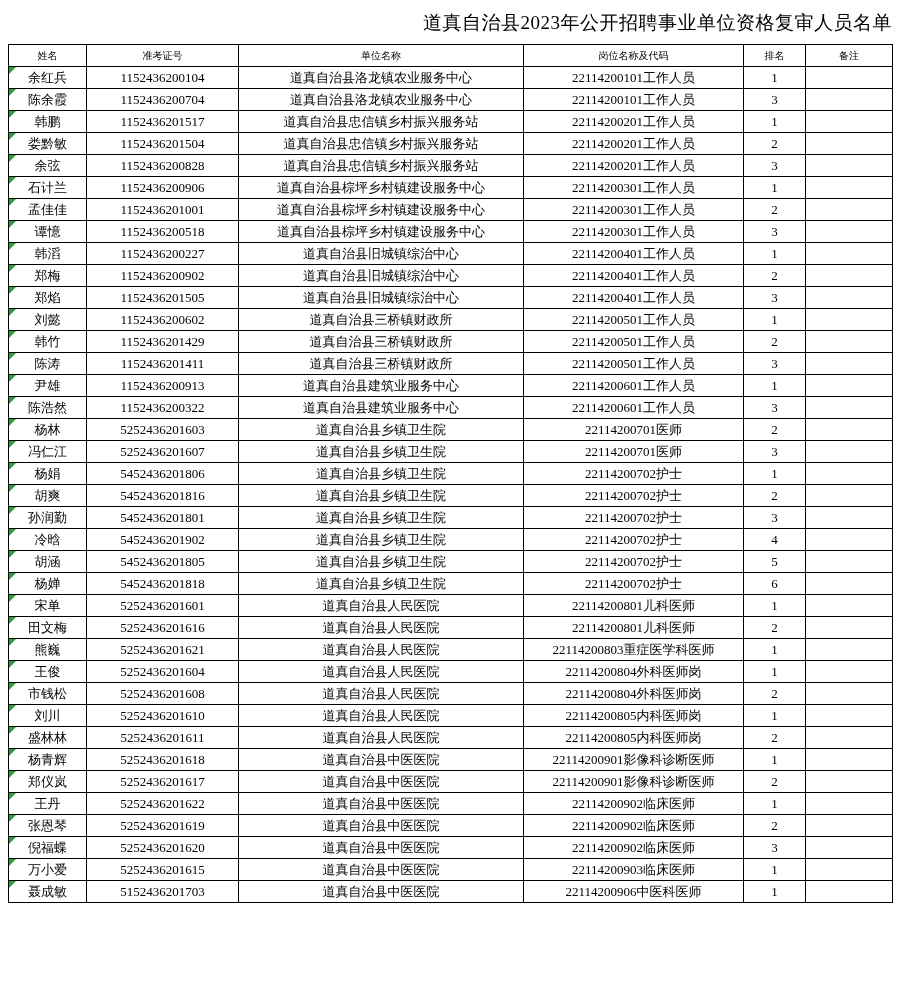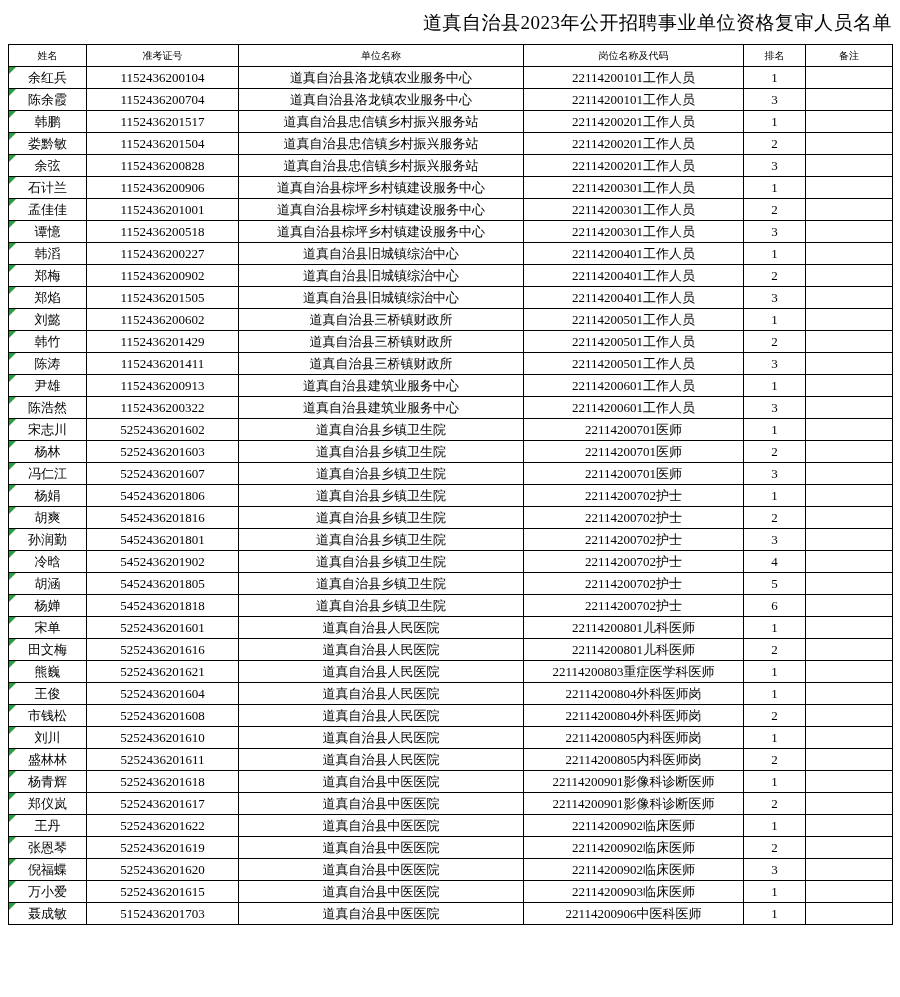--- a/index.html
+++ b/index.html
@@ -428,41 +428,20 @@
           <td>
             <span class="cell-text">3</span>
           </td>
           <td>
             <span class="cell-text"></span>
           </td>
         </tr>
         <tr>
           <td class="name-cell">
             <span class="marker"></span>
-            <span class="cell-text">宋志川</span>
-          </td>
-          <td>
-            <span class="cell-text">5252436201602</span>
-          </td>
-          <td>
-            <span class="cell-text">道真自治县乡镇卫生院</span>
-          </td>
-          <td>
-            <span class="cell-text">22114200701医师</span>
-          </td>
-          <td>
-            <span class="cell-text">1</span>
-          </td>
-          <td>
-            <span class="cell-text"></span>
-          </td>
-        </tr>
-        <tr>
-          <td class="name-cell">
-            <span class="marker"></span>
             <span class="cell-text">杨林</span>
           </td>
           <td>
             <span class="cell-text">5252436201603</span>
           </td>
           <td>
             <span class="cell-text">道真自治县乡镇卫生院</span>
           </td>
           <td>
             <span class="cell-text">22114200701医师</span>

